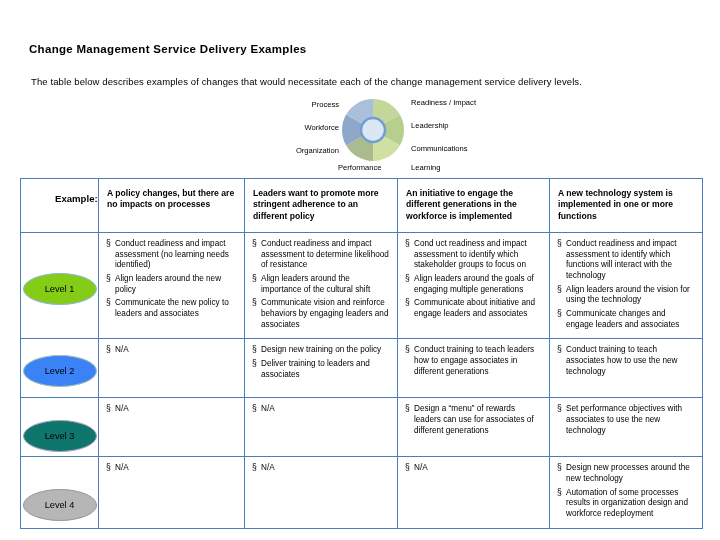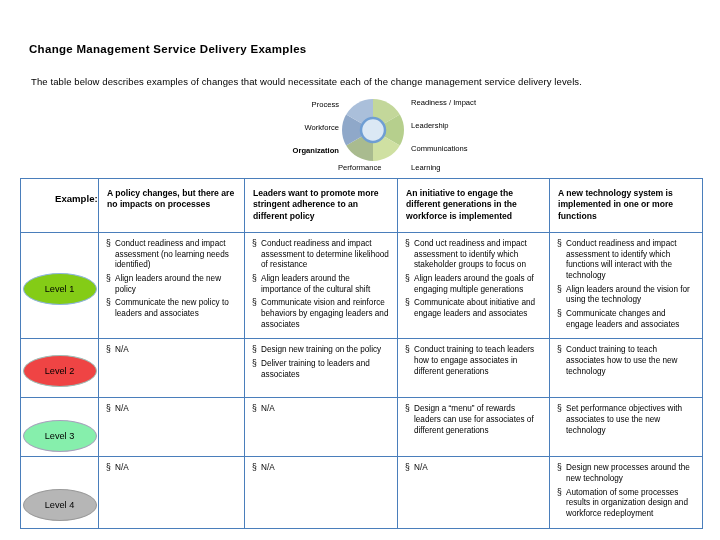--- a/index.html
+++ b/index.html
@@ -57,21 +57,21 @@
     width: 66px; height: 66px;
   }
   .donut-label {
     position: absolute;
     font-size: 7.6px;
     color: #000;
     white-space: nowrap;
   }
   .dl-process   { left: 0px;   top: 3px;  width: 46px; text-align: right; }
   .dl-workforce { left: 0px;   top: 26px; width: 46px; text-align: right; }
-  .dl-org       { left: -10px; top: 49px; width: 56px; text-align: right; font-weight: bold; }
+  .dl-org       { left: -10px; top: 49px; width: 56px; text-align: right; }
   .dl-readiness { left: 118px; top: 1px; }
   .dl-leadership{ left: 118px; top: 24px; }
   .dl-comms     { left: 118px; top: 47px; }
   .dl-perf      { left: 45px;  top: 66px; }
   .dl-learning  { left: 118px; top: 66px; }
 
   
   .tbl {
     position: absolute;
     left: 20px;
@@ -141,25 +141,25 @@
     align-items: center;
     justify-content: center;
     font-size: 9.2px;
     color: #000;
   }
   .ov1 {
     background: #84cc16;
     border-color: #8db4dd;
   }
   .ov2 {
-    background: #ef4444;
+    background: #3b82f6;
     border-color: #9dbdb6;
   }
   .ov3 {
-    background: #86efac;
+    background: #0f766e;
     border-color: #a8a1bd;
   }
   .ov4 {
     background: #b6b6b6;
     border-color: #9a9a9a;
   }
   .ov-pos1 { margin-top: 40px; }
   .ov-pos2 { margin-top: 16px; }
   .ov-pos3 { margin-top: 22px; }
   .ov-pos4 { margin-top: 32px; }

